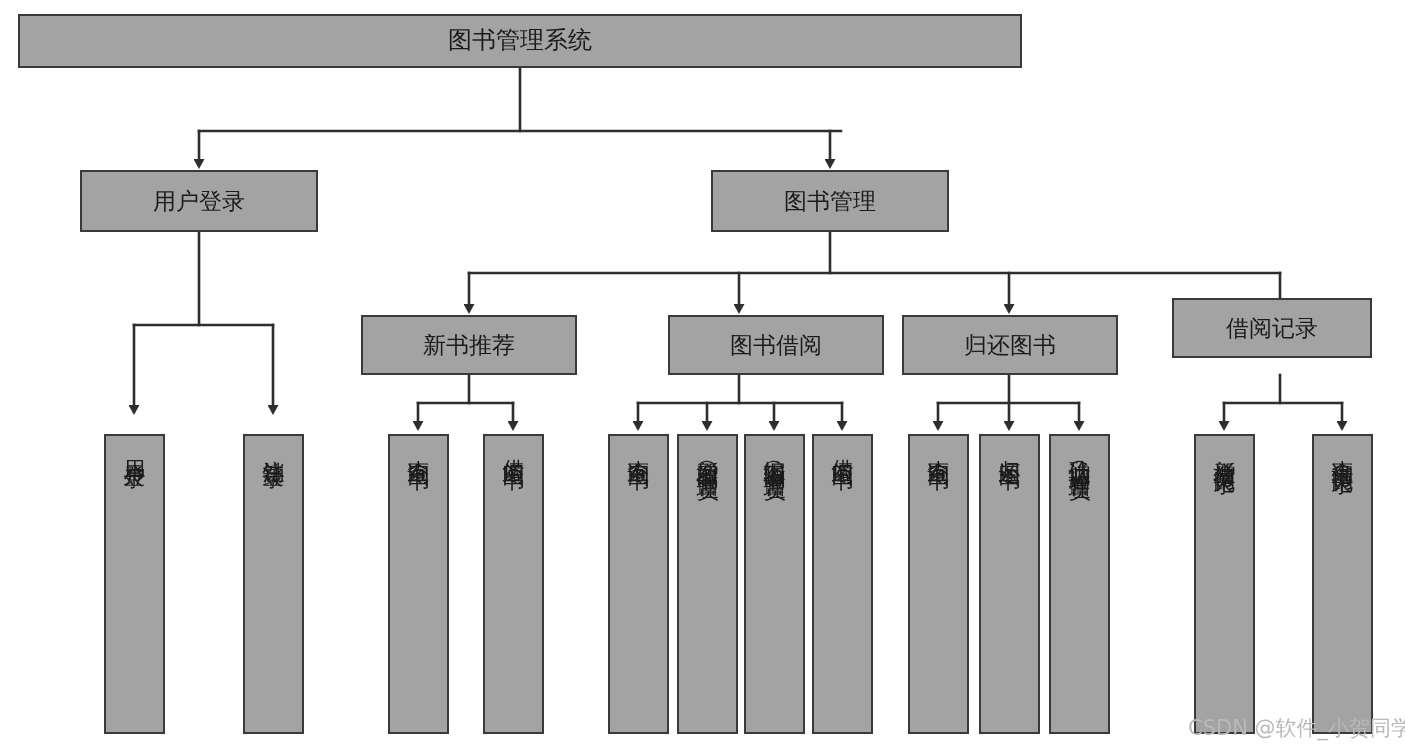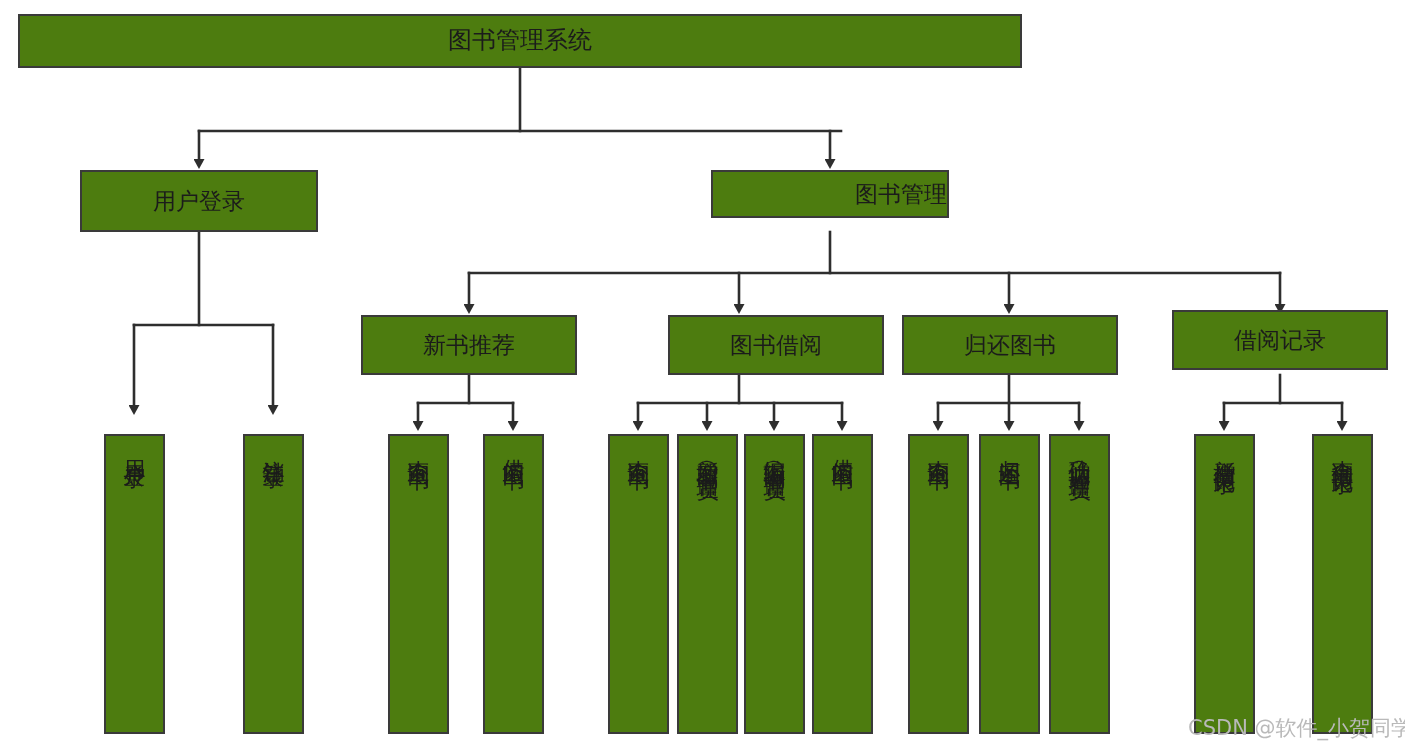--- a/index.html
+++ b/index.html
@@ -22,21 +22,21 @@
     position: absolute;
     left: 0;
     top: 0;
     width: 1405px;
     height: 747px;
     pointer-events: none;
   }
   .node {
     position: absolute;
     box-sizing: border-box;
-    background: #4d7c0f;
+    background: #a3a3a3;
     border: 2px solid #3a3a3a;
     display: flex;
     align-items: center;
     justify-content: center;
     z-index: 3;
   }
   .node .label {
     color: #1b1b1b;
     line-height: 1.06;
     text-align: center;
@@ -130,37 +130,37 @@
   </svg>
 
   <div class="node h root" style="left:18px; top:14px; width:1004px; height:54px;">
     <span class="label">图书管理系统</span>
   </div>
 
   <div class="node h" style="left:80px; top:170px; width:238px; height:62px;">
     <span class="label">用户登录</span>
   </div>
 
-  <div class="node h" style="left:711px; top:170px; width:238px; height:48px;justify-content:flex-end;">
+  <div class="node h" style="left:711px; top:170px; width:238px; height:62px;">
     <span class="label">图书管理</span>
   </div>
 
   <div class="node h" style="left:361px; top:315px; width:216px; height:60px;">
     <span class="label">新书推荐</span>
   </div>
 
   <div class="node h" style="left:668px; top:315px; width:216px; height:60px;">
     <span class="label">图书借阅</span>
   </div>
 
   <div class="node h" style="left:902px; top:315px; width:216px; height:60px;">
     <span class="label">归还图书</span>
   </div>
 
-  <div class="node h" style="left:1172px; top:310px; width:216px; height:60px;">
+  <div class="node h" style="left:1172px; top:298px; width:200px; height:60px;">
     <span class="label">借阅记录</span>
   </div>
 
   <div class="node v" style="left:104px; top:434px; width:61px; height:300px;">
     <span class="label">用户登录</span>
   </div>
   <div class="node v" style="left:243px; top:434px; width:61px; height:300px;">
     <span class="label">注销登录</span>
   </div>
 

